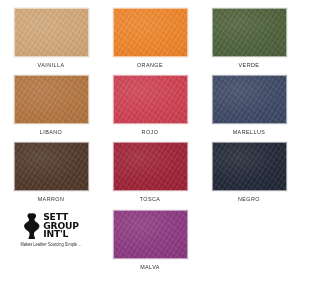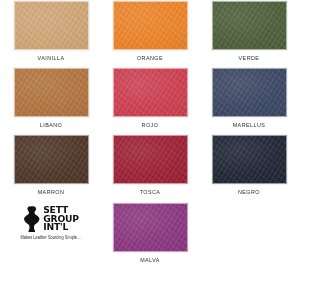--- a/index.html
+++ b/index.html
@@ -12,21 +12,21 @@
     background: #ffffff;
     font-family: "Liberation Sans", sans-serif;
     overflow: hidden;
   }
   .page {
     position: relative;
     width: 300px;
     height: 297px;
     background: #ffffff;
     box-sizing: border-box;
-    padding: 1px 12px 0 12px;
+    padding: 8px 12px 0 12px;
   }
   .grid {
     display: grid;
     grid-template-columns: repeat(3, 1fr);
     column-gap: 21px;
     row-gap: 0px;
   }
   .cell {
     display: flex;
     flex-direction: column;

